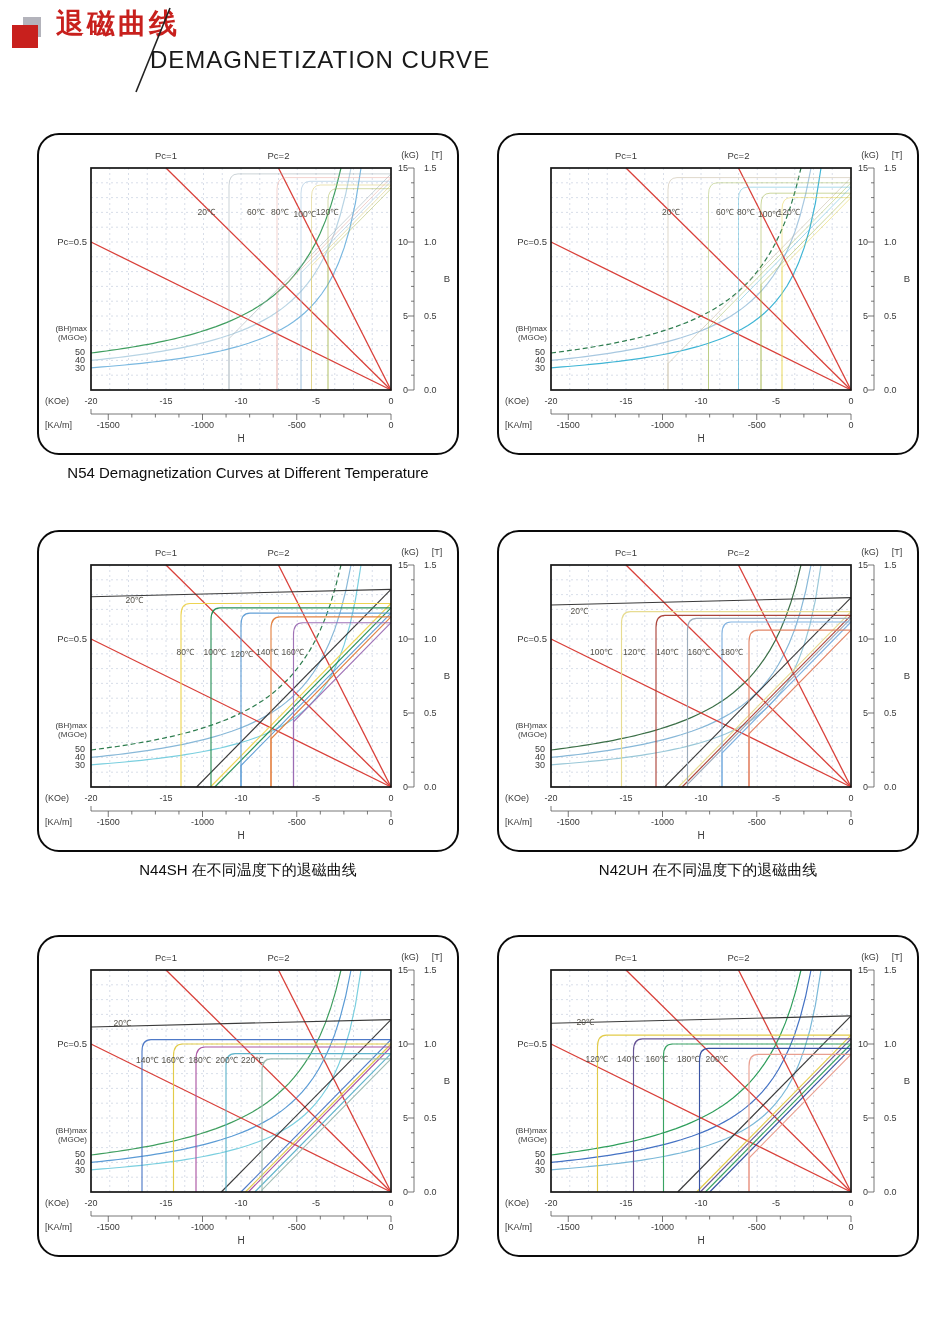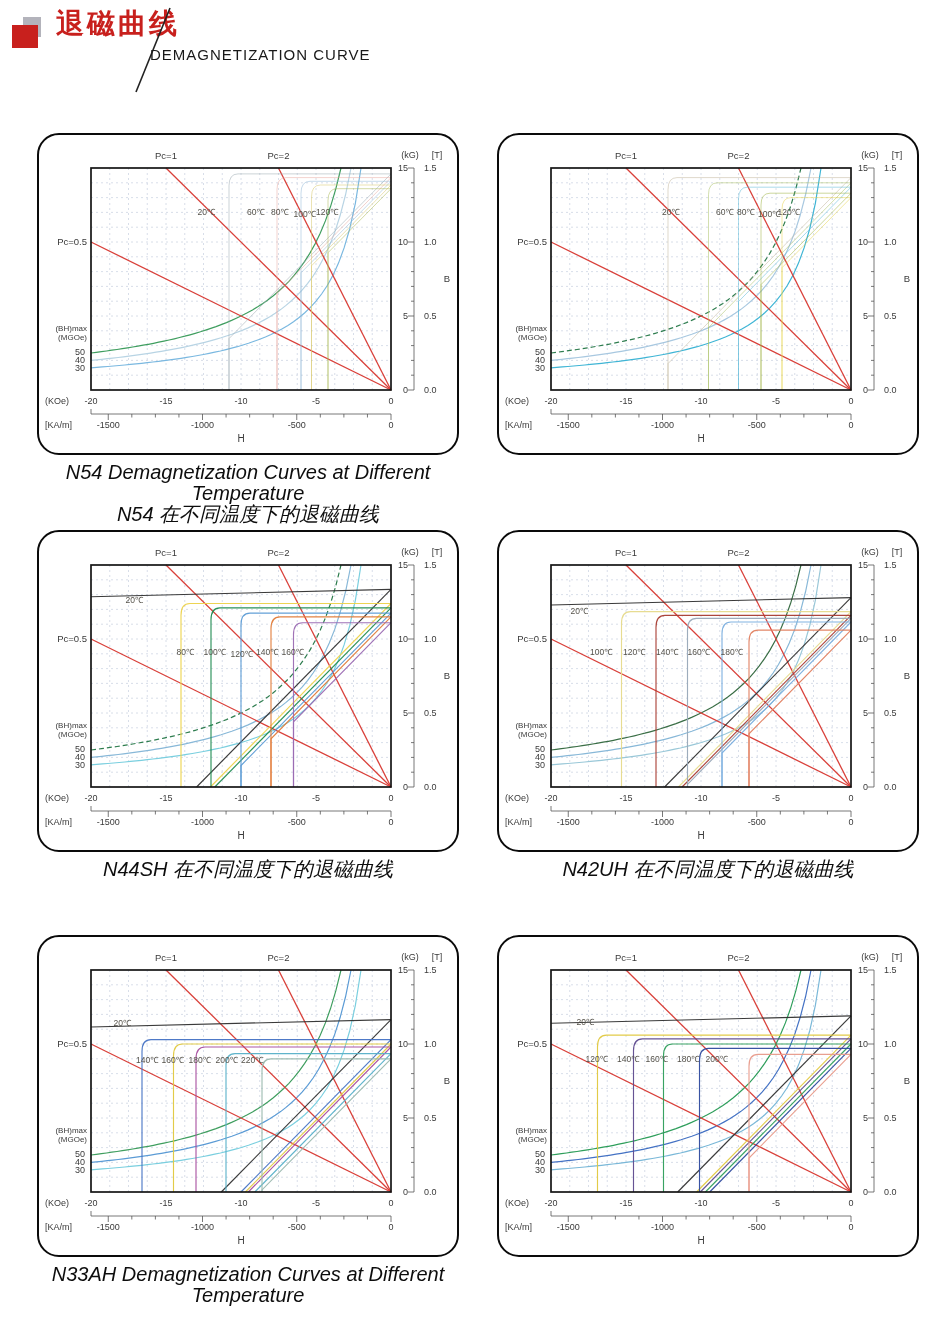--- a/index.html
+++ b/index.html
@@ -4,28 +4,28 @@
 <style>
   html,body{margin:0;padding:0;background:#fff;}
   .page{position:relative;width:940px;height:1321px;background:#ffffff;
         font-family:"Liberation Sans",sans-serif;overflow:hidden;}
   
   .hdr{position:absolute;left:0;top:0;width:940px;height:110px;}
   .sq-gray{position:absolute;left:23px;top:17px;width:18px;height:20px;background:#b3b3bb;}
   .sq-red{position:absolute;left:12px;top:25px;width:26px;height:23px;background:#c8201d;}
   .t-zh{position:absolute;left:56px;top:5px;font-size:28px;font-weight:bold;
         color:#c8201d;letter-spacing:3px;}
-  .t-en{position:absolute;left:150px;top:46px;font-size:15px;color:#191919;letter-spacing:1px;}
+  .t-en{position:absolute;left:150px;top:46px;font-size:24px;color:#191919;letter-spacing:1px;}
   .slash{position:absolute;left:0;top:0;}
   
   .sec{position:absolute;width:422px;}
   .panel{width:422px;height:322px;border:2.6px solid #0a0a0a;border-radius:22px;
          background:#fff;box-sizing:border-box;overflow:hidden;}
   .panel svg{display:block;margin-top:3px;}
-  .caption{margin-top:7px;text-align:center;font-size:20px;line-height:21px;color:#0d0d0d;font-style:italic;}
+  .caption{margin-top:7px;text-align:center;font-size:15px;line-height:21px;color:#0d0d0d;}
   svg text{font-family:"Liberation Sans",sans-serif;}
 </style>
 </head>
 <body>
 
 <div class="page">
 
   <div class="hdr">
     <div class="sq-gray"></div>
     <div class="sq-red"></div>
@@ -152,21 +152,20 @@
           <text x="6" y="290" text-anchor="start" font-size="9" fill="#3a3a3a">[KA/m]</text>
           <text x="69.25498573708484" y="290" text-anchor="middle" font-size="9" fill="#3a3a3a">-1500</text>
           <text x="163.50332382472322" y="290" text-anchor="middle" font-size="9" fill="#3a3a3a">-1000</text>
           <text x="257.7516619123616" y="290" text-anchor="middle" font-size="9" fill="#3a3a3a">-500</text>
           <text x="352" y="290" text-anchor="middle" font-size="9" fill="#3a3a3a">0</text>
           <text x="202" y="304" text-anchor="middle" font-size="10" fill="#3a3a3a">H</text>
         </svg>
       </div>
     <div class="caption">
       <div>N54 Demagnetization Curves at Different Temperature</div>
-      <div>N54 在不同温度下的退磁曲线</div>
     </div>
   </div>
 
   <div class="sec" style="left:497px;top:133px;">
     <div class="panel">
         <svg width="417" height="312" viewBox="0 0 417 312">
           <g stroke="#b7c3d6" stroke-width="0.55" stroke-dasharray="2 3">
             <line x1="70.75" y1="30" x2="70.75" y2="252"></line>
             <line x1="89.5" y1="30" x2="89.5" y2="252"></line>
             <line x1="108.25" y1="30" x2="108.25" y2="252"></line>
@@ -664,21 +663,20 @@
           <line x1="69.25600000000003" y1="276" x2="69.25600000000003" y2="282" stroke="#555" stroke-width="0.8"></line>
           <text x="6" y="290" text-anchor="start" font-size="9" fill="#3a3a3a">[KA/m]</text>
           <text x="69.25498573708484" y="290" text-anchor="middle" font-size="9" fill="#3a3a3a">-1500</text>
           <text x="163.50332382472322" y="290" text-anchor="middle" font-size="9" fill="#3a3a3a">-1000</text>
           <text x="257.7516619123616" y="290" text-anchor="middle" font-size="9" fill="#3a3a3a">-500</text>
           <text x="352" y="290" text-anchor="middle" font-size="9" fill="#3a3a3a">0</text>
           <text x="202" y="304" text-anchor="middle" font-size="10" fill="#3a3a3a">H</text>
         </svg>
       </div>
     <div class="caption">
-      <div>N33AH Demagnetization Curves at Different Temperature</div>
     </div>
   </div>
 
   <div class="sec" style="left:497px;top:935px;">
     <div class="panel">
         <svg width="417" height="312" viewBox="0 0 417 312">
           <g stroke="#b7c3d6" stroke-width="0.55" stroke-dasharray="2 3">
             <line x1="70.75" y1="30" x2="70.75" y2="252"></line>
             <line x1="89.5" y1="30" x2="89.5" y2="252"></line>
             <line x1="108.25" y1="30" x2="108.25" y2="252"></line>

